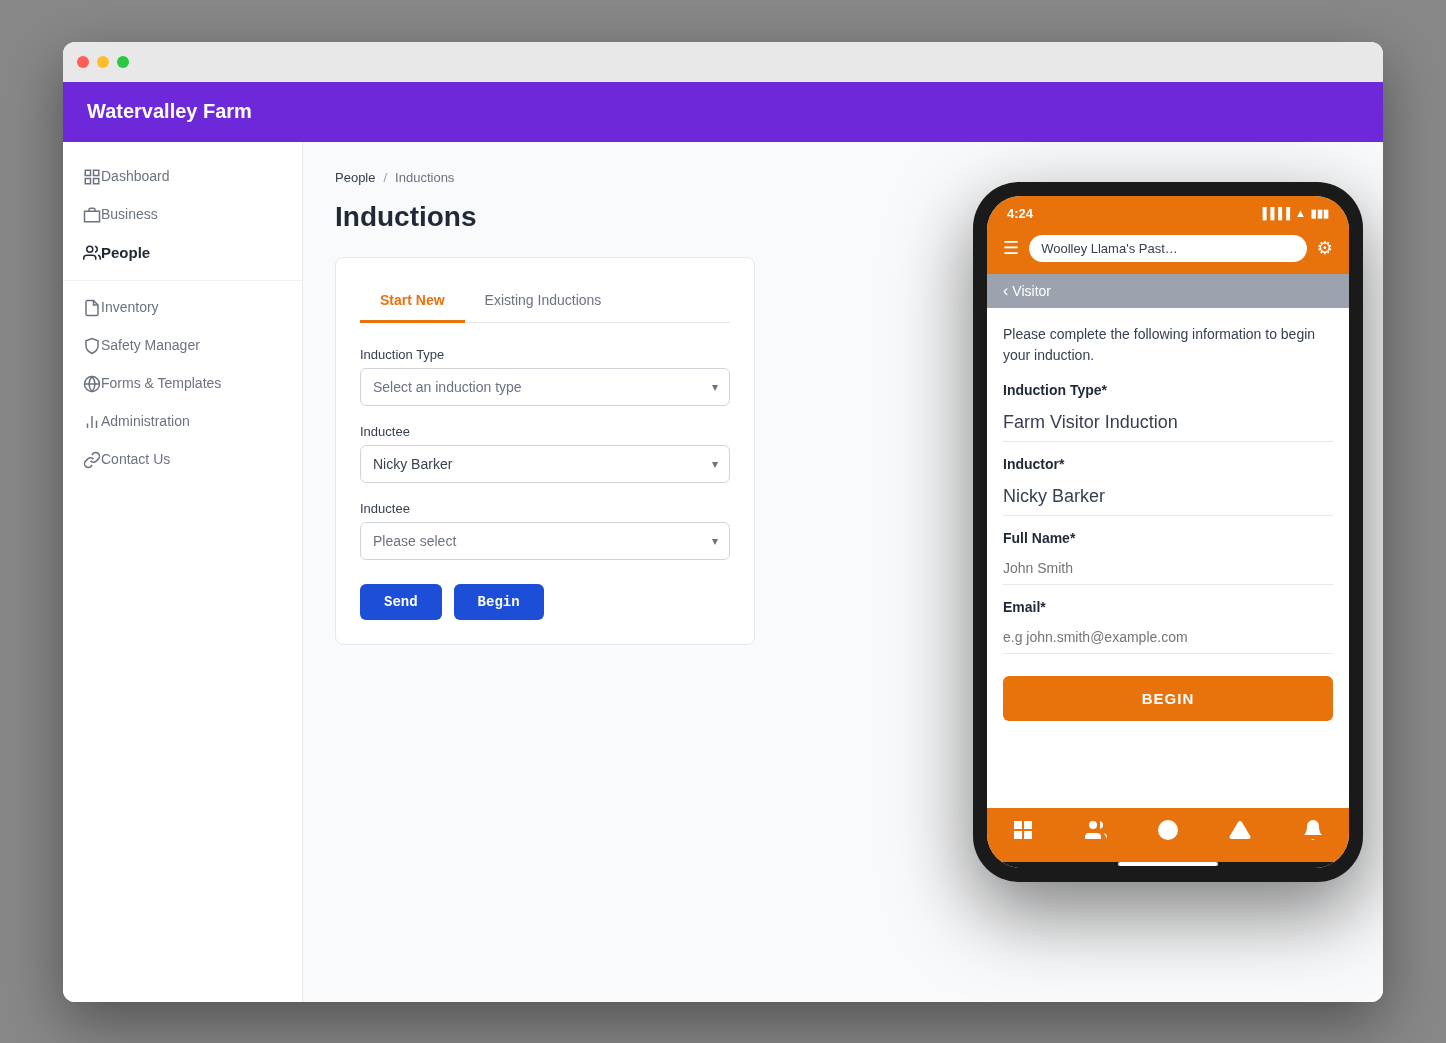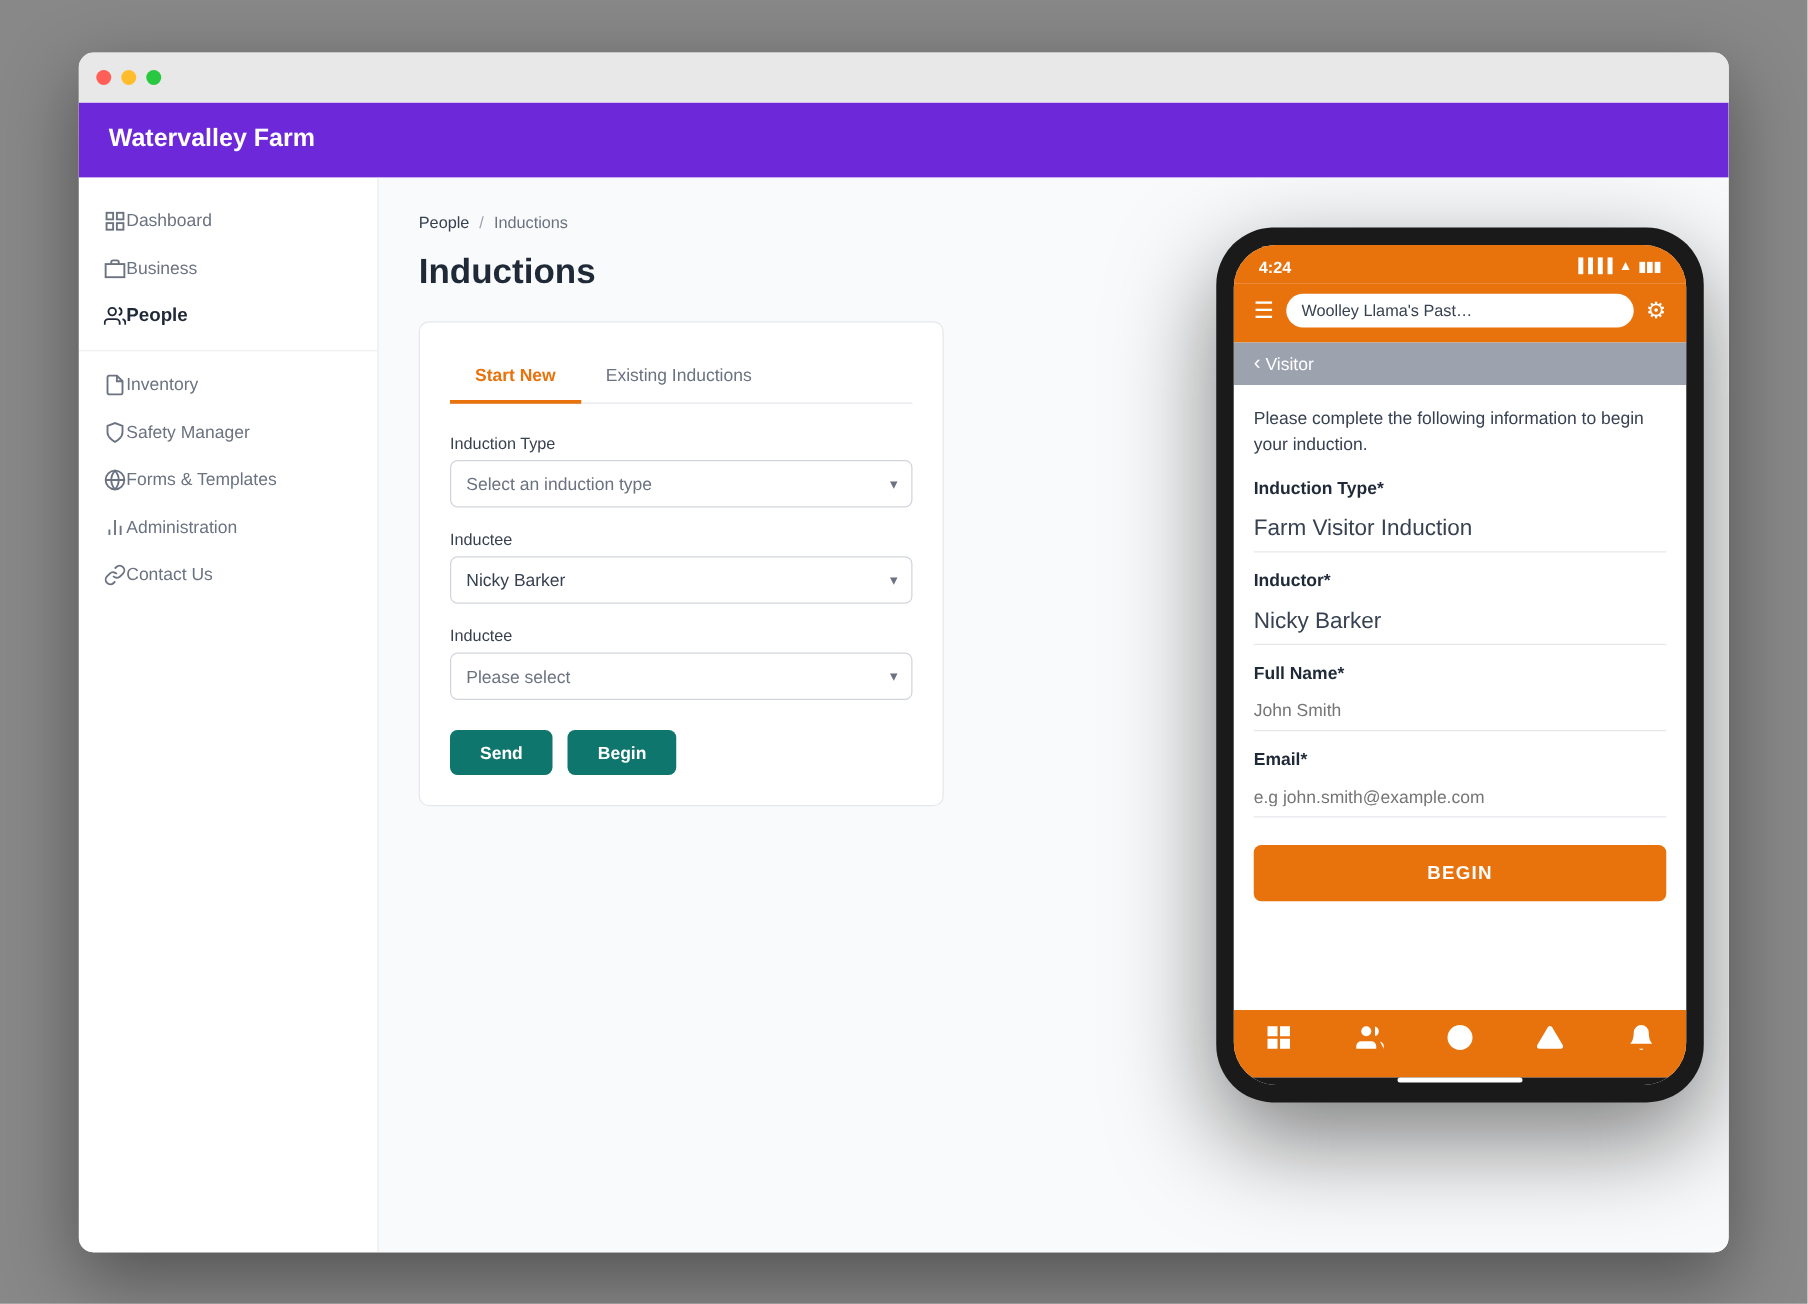--- a/index.html
+++ b/index.html
@@ -181,22 +181,23 @@
     }
     .btn {
       padding: 10px 24px;
       border: none;
       border-radius: 6px;
       font-size: 14px;
       font-weight: 600;
       cursor: pointer;
     }
     .btn-primary {
-      background: #0f766e;
-      color: #fff;
+      background: #1d4ed8;
+      color: #fff;
+      font-family: Liberation Mono, monospace;
     }
     
     .phone-overlay {
       position: absolute;
       top: 40px;
       right: 20px;
       width: 390px;
       height: 700px;
       background: #1a1a1a;
       border-radius: 46px;

